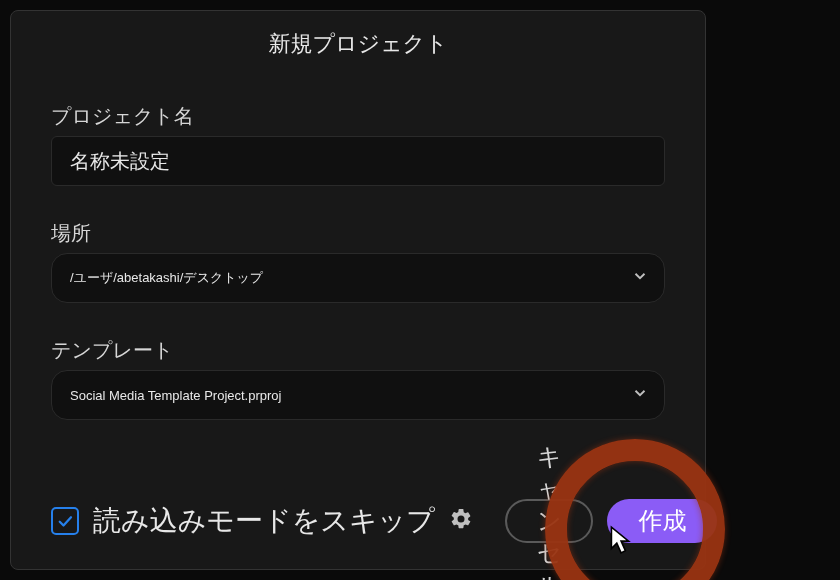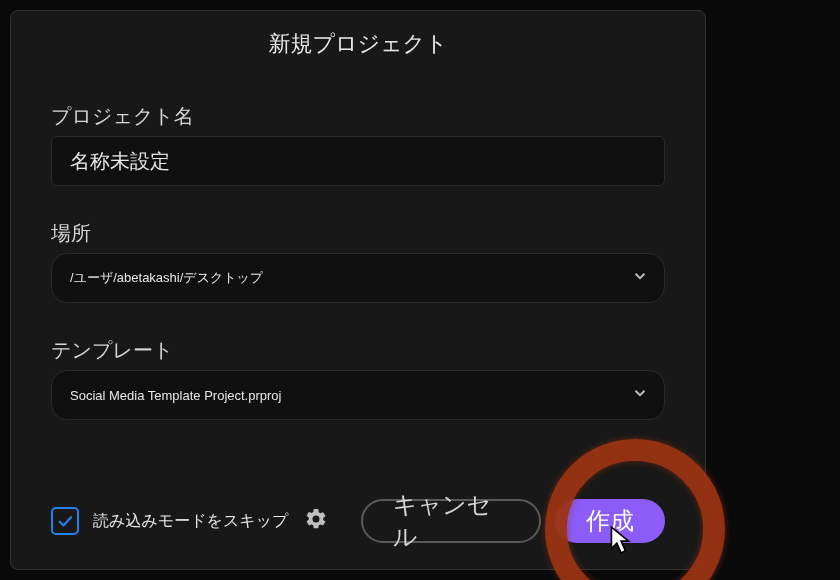--- a/index.html
+++ b/index.html
@@ -112,21 +112,21 @@
     .checkbox svg {
       width: 18px;
       height: 18px;
       stroke: #2680eb;
       stroke-width: 3;
       fill: none;
       stroke-linecap: round;
       stroke-linejoin: round;
     }
     .checkbox-label {
-      font-size: 16px;
+      font-size: 28px;
       color: #e8e8e8;
       margin-right: auto;
       white-space: nowrap;
     }
     .gear-btn {
       width: 28px;
       height: 28px;
       display: flex;
       align-items: center;
       justify-content: center;

